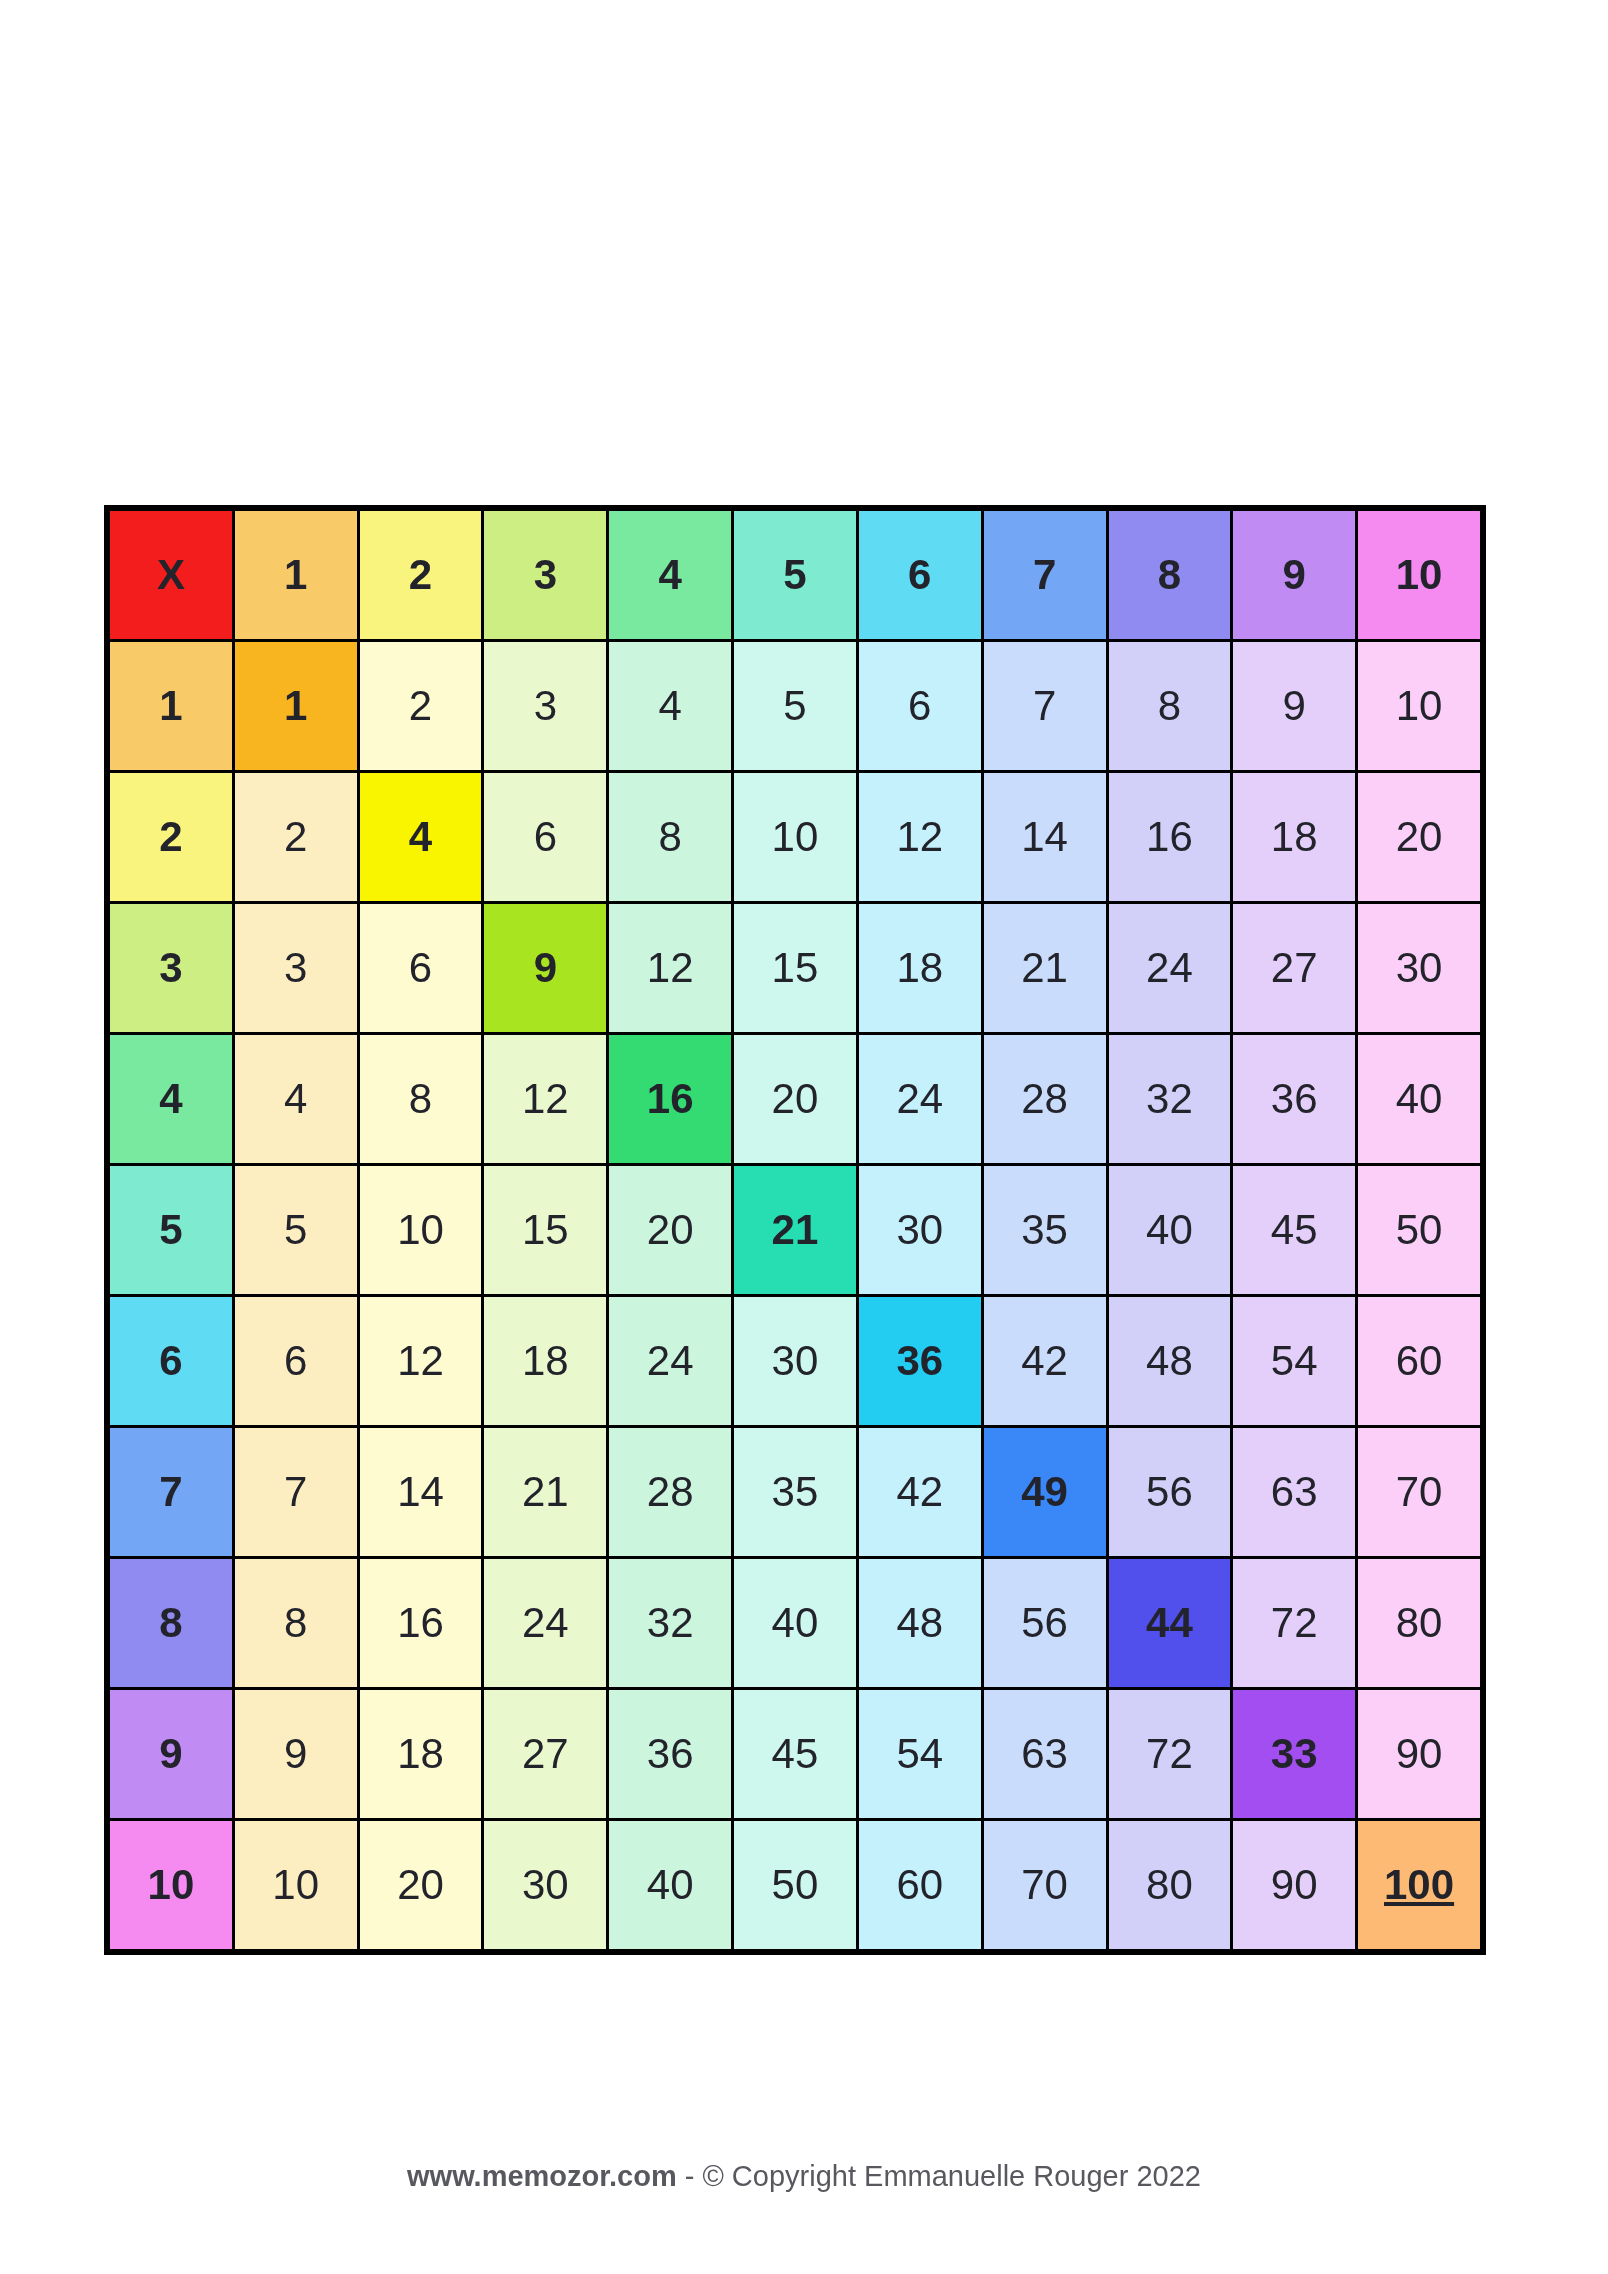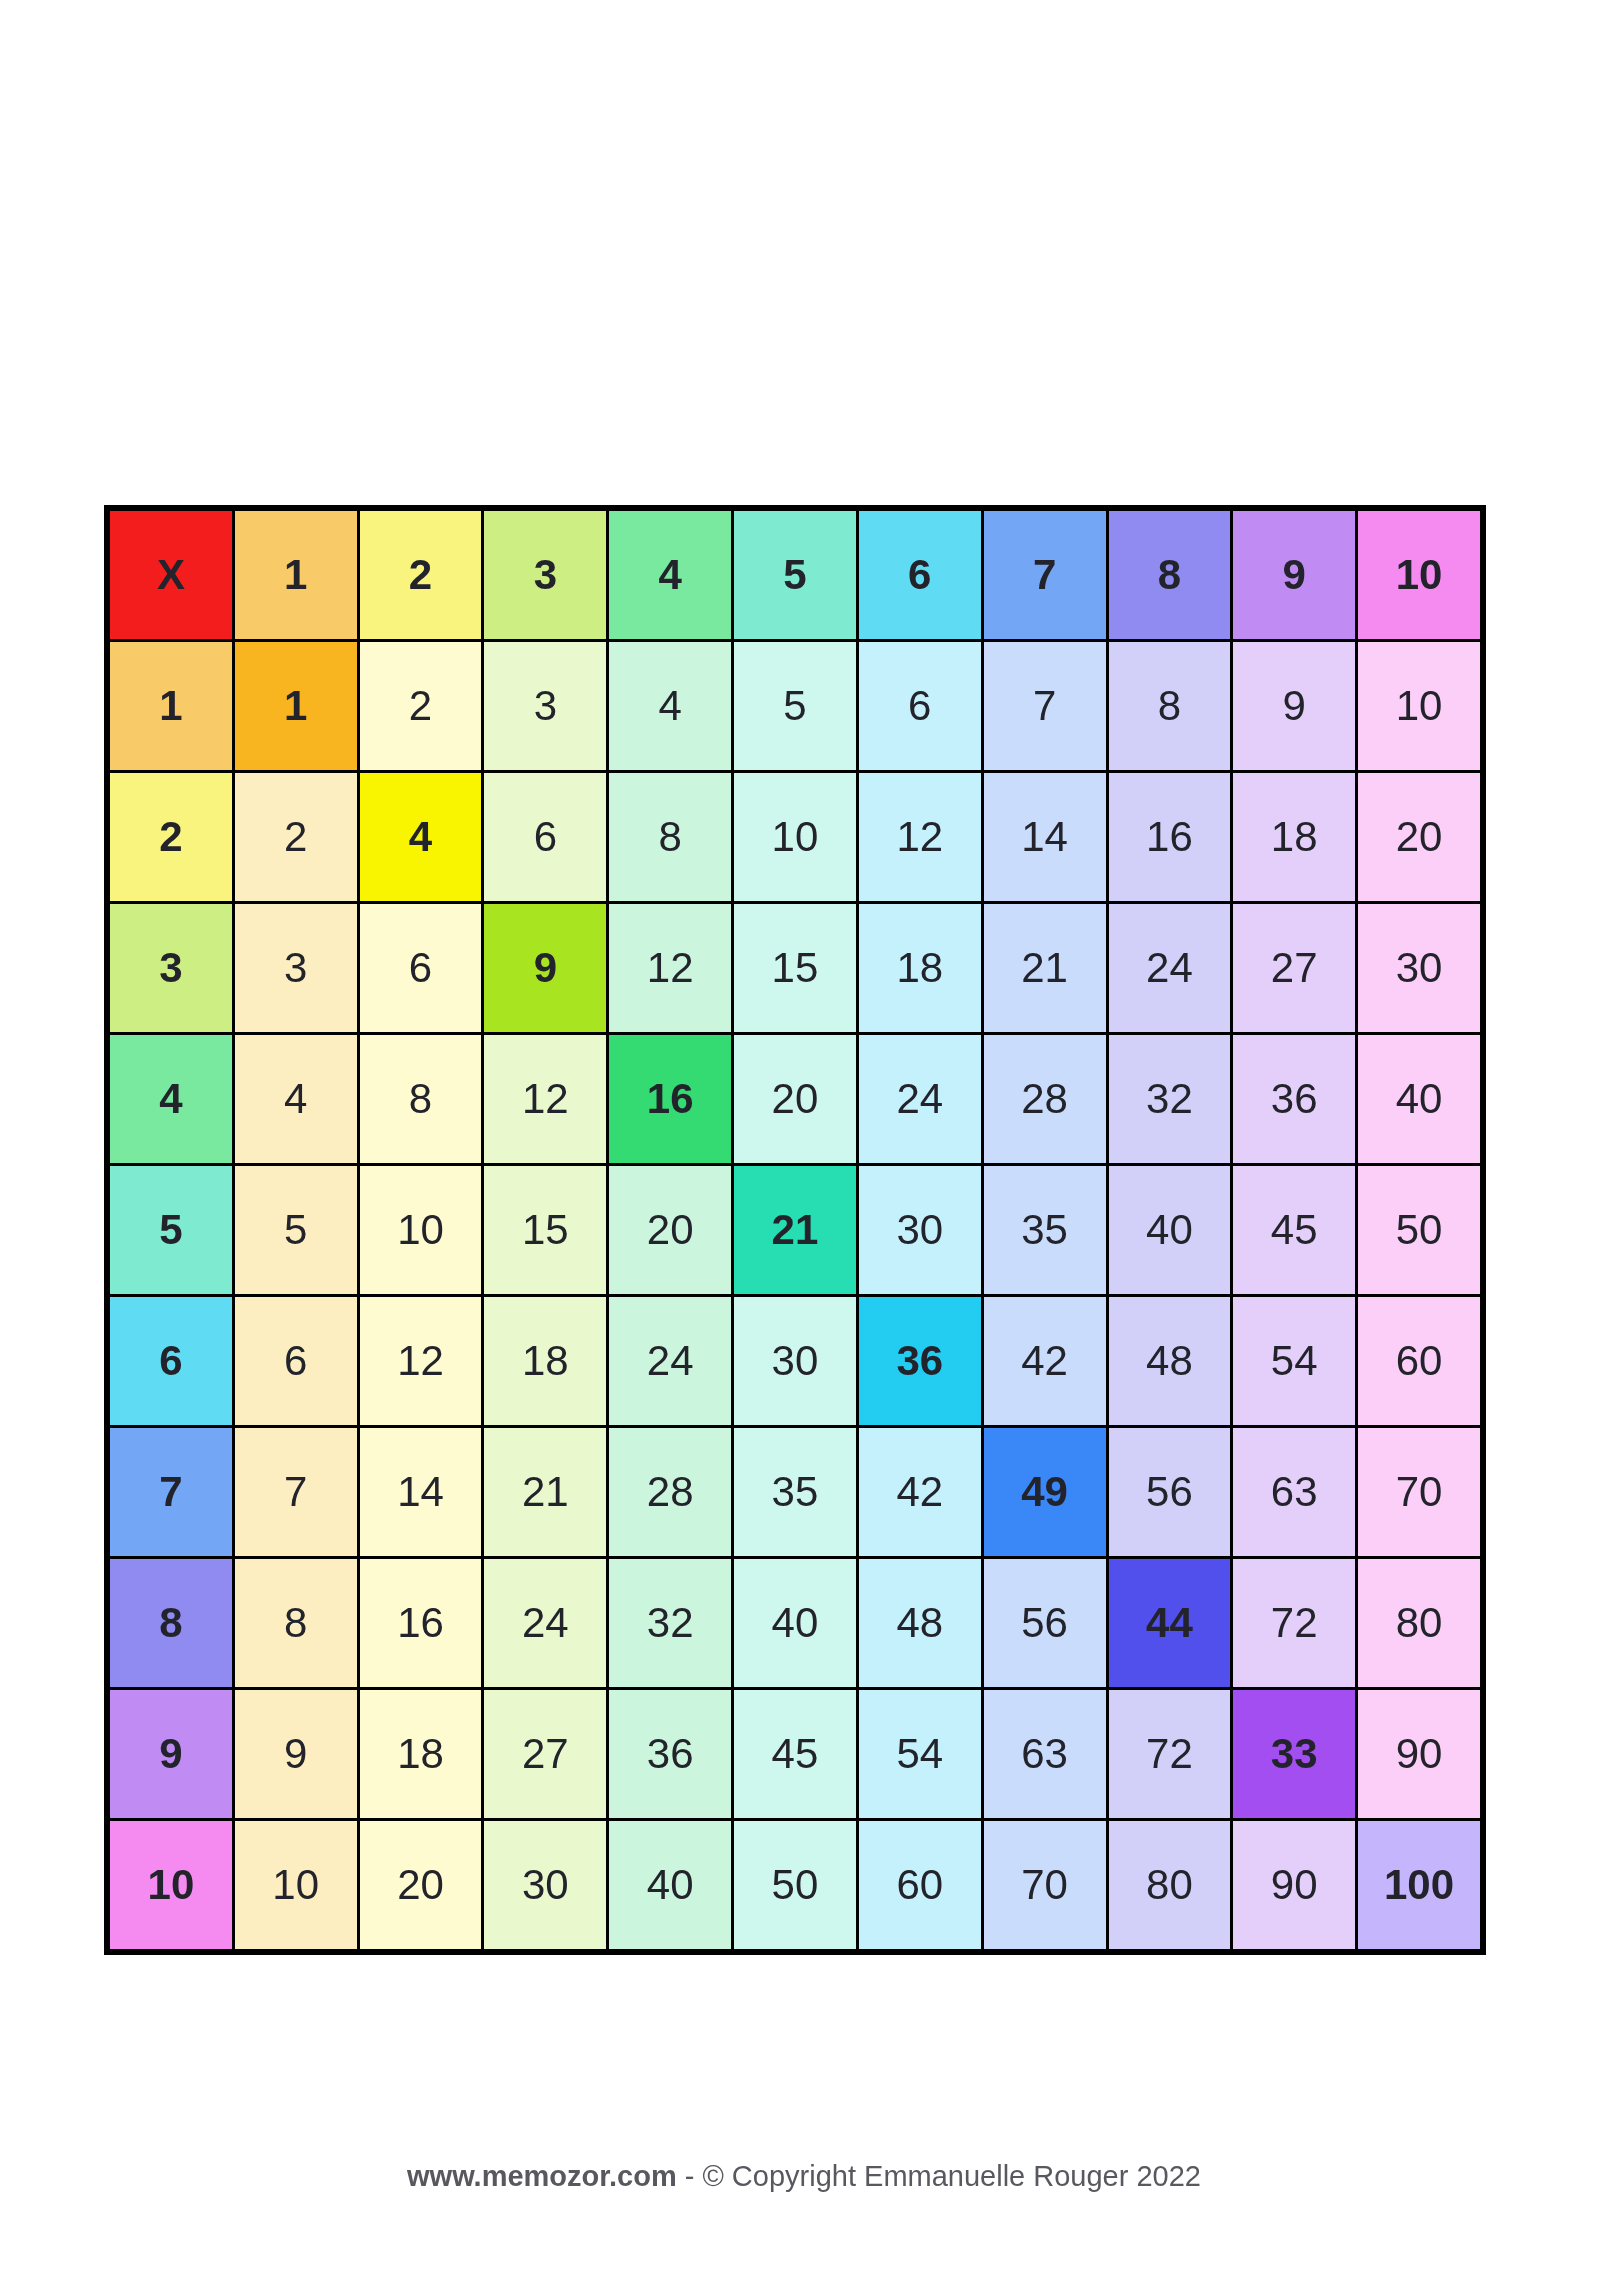--- a/index.html
+++ b/index.html
@@ -252,21 +252,21 @@
             <td class="hdr" style="background: rgb(245, 139, 241);">10</td>
             <td style="background: rgb(253, 238, 194);">10</td>
             <td style="background: rgb(253, 251, 207);">20</td>
             <td style="background: rgb(234, 248, 205);">30</td>
             <td style="background: rgb(203, 245, 220);">40</td>
             <td style="background: rgb(206, 247, 238);">50</td>
             <td style="background: rgb(196, 241, 251);">60</td>
             <td style="background: rgb(201, 220, 251);">70</td>
             <td style="background: rgb(210, 208, 249);">80</td>
             <td style="background: rgb(228, 207, 250);">90</td>
-            <td class="diag" style="background: #c4b5fd;">100</td>
+            <td class="diag" style="background: #fdba74; text-decoration: underline;">100</td>
           </tr>
         </tbody>
     </table>
   </div>
 
   <div class="footer">
     <b>www.memozor.com</b><span> - © Copyright Emmanuelle Rouger 2022</span>
   </div>
 
 </div>

